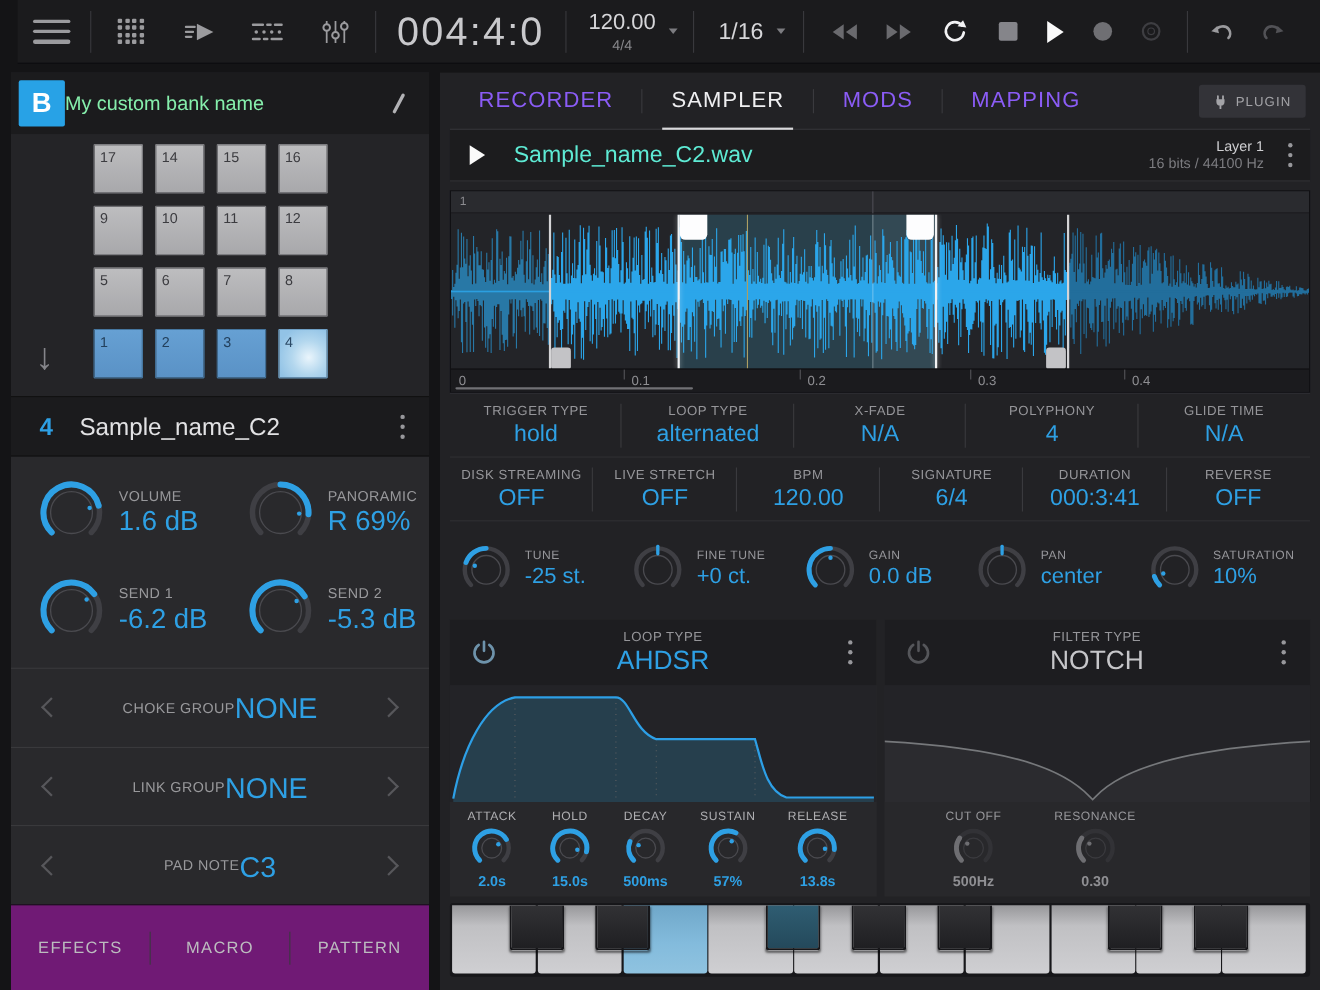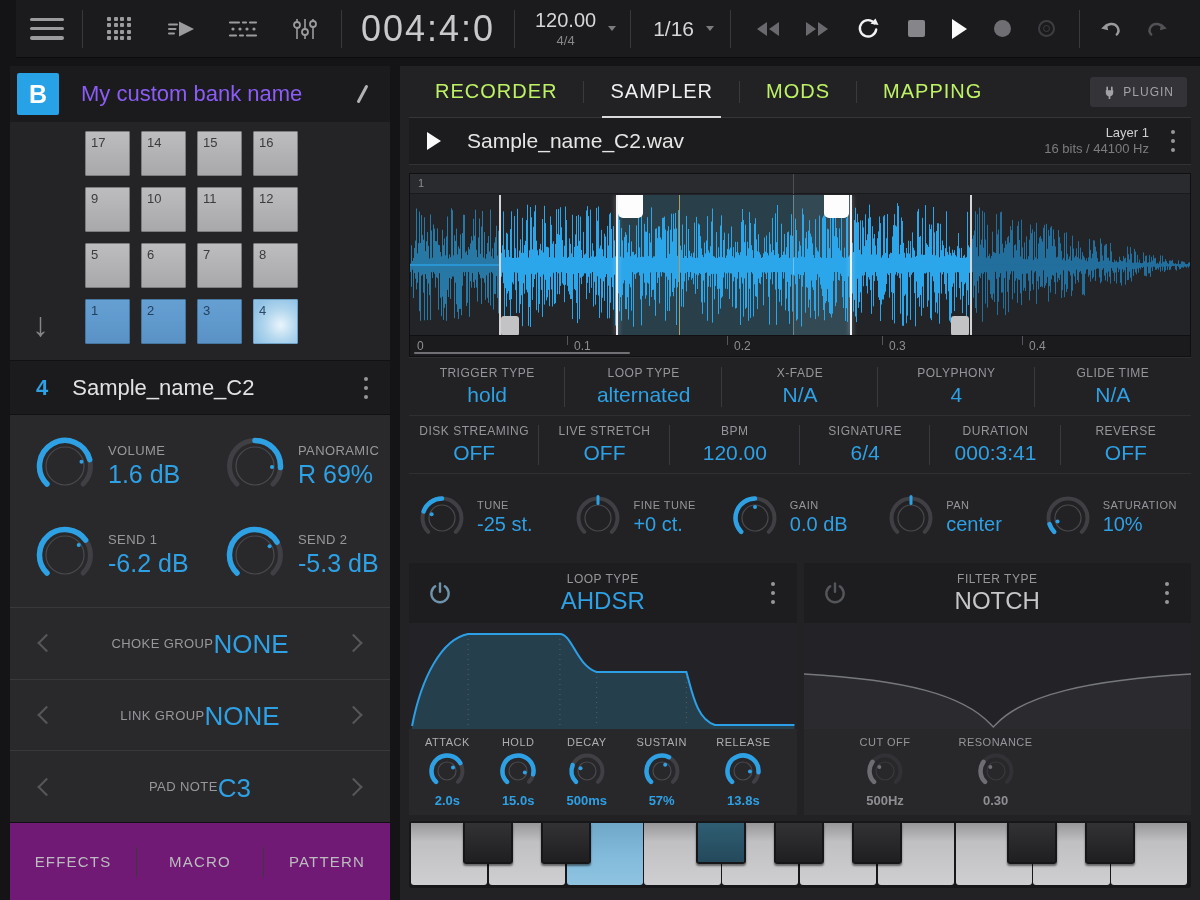--- a/index.html
+++ b/index.html
@@ -31,21 +31,21 @@
   .playtri{width:0;height:0;border-top:10px solid transparent;border-bottom:10px solid transparent;border-left:15px solid #fafafa}
   .reccirc{width:17px;height:17px;border-radius:50%;background:#6f6f73}
   .ringic{width:17px;height:17px;border-radius:50%;border:2px solid #3e3e42;display:flex;align-items:center;justify-content:center}
   .ringic i{width:7px;height:7px;border-radius:50%;border:1.6px solid #3e3e42}
   .undoredo{display:flex;align-items:center;gap:20px;margin-left:18px}
 
   
   .left-panel{position:absolute;top:66px;left:10px;width:380px;height:834px;background:#29292c;display:flex;flex-direction:column}
   .bank-header{height:56px;background:#1b1b1d;display:flex;align-items:center;flex:none}
   .bank-square{width:42px;height:42px;background:#28a2e6;border-radius:2px;margin-left:7px;display:flex;align-items:center;justify-content:center;font-size:25px;font-weight:bold;color:#fff}
-  .bank-name{margin-left:22px;font-size:22px;color:#8b5cf6;flex:1}
+  .bank-name{font-size:18px;color:#86efac;flex:1}
   .pencil{width:3px;height:20px;background:#b2b2b5;border-radius:2px;transform:rotate(28deg);margin-right:26px}
   .pads-area{height:238px;background:#242427;position:relative;flex:none}
   .pads-grid{position:absolute;left:75px;top:9px;display:grid;grid-template-columns:repeat(4,45px);grid-auto-rows:45px;gap:11px 11px}
   .pad{background:linear-gradient(180deg,#bdbdbf,#a8a8ab);border:1px solid #7d7d81;border-radius:1px;font-size:13px;color:#3c3c40;padding:3px 0 0 5px;cursor:pointer}
   .pad-blue{background:linear-gradient(180deg,#66a0d3,#5a92c6);border-color:#45769f;color:#23405c}
   .pad-active{background:radial-gradient(circle at 62% 58%,#eaf5fc 0%,#b3d7ee 42%,#92c3e6 80%);border-color:#6fa0c6;color:#2c4a66}
   .down-arrow{position:absolute;left:22px;bottom:16px;font-size:34px;font-weight:300;color:#85858a}
   .pad-title{height:55px;background:#1b1b1d;display:flex;align-items:center;flex:none;border-top:1px solid #111;border-bottom:1px solid #111}
   .pad-num{margin-left:26px;font-size:22px;font-weight:bold;color:#2ea0e4}
   .pad-name{margin-left:24px;font-size:22px;color:#e2e2e4;flex:1}
@@ -64,29 +64,29 @@
   .chev{position:absolute;top:50%;width:13px;height:13px;border-left:2.5px solid #57575b;border-bottom:2.5px solid #57575b;cursor:pointer}
   .chev-l{left:30px;transform:translateY(-50%) rotate(45deg)}
   .chev-r{right:30px;transform:translateY(-50%) rotate(225deg)}
   .left-tabs{height:78px;background:#701a75;flex:none;display:flex;align-items:center;border-top:1px solid #101012}
   .ltab{flex:1;text-align:center;font-size:15px;letter-spacing:1.2px;color:#bcbcbf;cursor:pointer}
   .ltab-sep{width:1px;height:30px;background:#3a3a3e}
 
   
   .right-panel{position:absolute;top:66px;left:400px;width:800px;height:834px;background:#222225;padding:0 9px;display:flex;flex-direction:column}
   .rtabs{height:52px;flex:none;display:flex;align-items:center;border-bottom:1px solid #35353a;position:relative}
-  .rtab{font-size:20px;letter-spacing:1px;color:#bef264;padding:0 26px;height:100%;display:flex;align-items:center;position:relative;cursor:pointer}
+  .rtab{font-size:20px;letter-spacing:1px;color:#8b5cf6;padding:0 26px;height:100%;display:flex;align-items:center;position:relative;cursor:pointer}
   .rtab.active{color:#efeff1}
   .rtab.active::after{content:"";position:absolute;left:18px;right:18px;bottom:-1px;height:2.5px;background:#d9d9db}
   .rtab-sep{width:1px;height:22px;background:#3a3a3e}
   .plugin-btn{position:absolute;right:4px;top:11px;height:30px;background:#333338;border-radius:3px;display:flex;align-items:center;padding:0 13px;cursor:pointer}
   .plugin-btn span{font-size:12px;letter-spacing:1px;color:#a3a3a7;margin-left:7px}
   .sample-row{height:47px;flex:none;background:#1c1c1e;display:flex;align-items:center;border-bottom:1px solid #323237}
   .playbtn{width:0;height:0;border-top:9px solid transparent;border-bottom:9px solid transparent;border-left:14px solid #fafafa;margin-left:18px;cursor:pointer}
-  .sample-name{margin-left:26px;font-size:21px;color:#e5e5e5;flex:1}
+  .sample-name{margin-left:26px;font-size:21px;color:#5eead4;flex:1}
   .sample-meta{text-align:right;line-height:1.25}
   .sm-layer{font-size:13px;color:#cfcfd2}
   .sm-format{font-size:13px;color:#7c7c80}
   .sample-row .kebab{margin:0 10px 0 16px}
 
   
   .wave-box{height:184px;flex:none;margin-top:8px;position:relative;background:#232428;border:1px solid #101013}
   .wave-bar-strip{position:absolute;top:0;left:0;right:0;height:20px;background:#2a2b2f;border-bottom:1px solid #1a1a1d}
   .wave-bar-strip span{position:absolute;left:8px;top:3px;font-size:11px;color:#8c8c90}
   .bar-tick{position:absolute;left:383px;top:0;width:1px;height:20px;background:#4e4e54}

